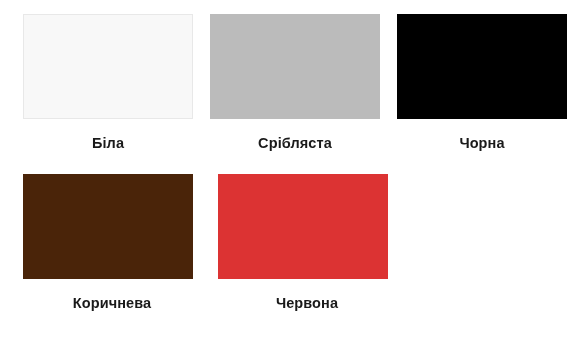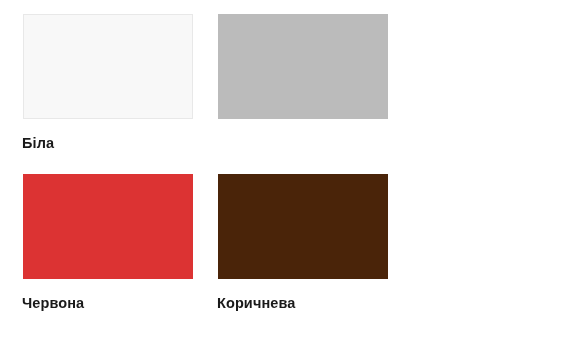--- a/index.html
+++ b/index.html
@@ -12,20 +12,21 @@
     background: #ffffff;
     font-family: "Liberation Sans", sans-serif;
     overflow: hidden;
   }
   .picker {
     position: relative;
     width: 570px;
     height: 340px;
     box-sizing: border-box;
     padding: 13px 0 0 0;
+    text-align: center;
   }
   .row {
     display: flex;
     height: 160px;
   }
   .swatch-cell {
     width: 180px;
     margin-right: 15px;
   }
   .swatch-cell:first-child {
@@ -75,31 +76,38 @@
     <div class="swatch-cell">
       <div class="swatch-frame">
         <span class="swatch outlined" style="background-color: rgb(248, 248, 248);"></span>
       </div>
       <div class="label">Біла</div>
     </div>
     <div class="swatch-cell">
       <div class="swatch-frame">
         <span class="swatch" style="background-color: rgb(187, 187, 187);"></span>
       </div>
+      <div class="label">Срібляста</div>
+    </div>
+    <div class="swatch-cell">
+      <div class="swatch-frame">
+        <span class="swatch" style="background-color: rgb(0, 0, 0);"></span>
+      </div>
+      <div class="label">Чорна</div>
     </div>
   </div>
 
   <div class="row">
     <div class="swatch-cell">
       <div class="swatch-frame">
+        <span class="swatch" style="background-color: rgb(74, 36, 9);"></span>
+      </div>
+      <div class="label">Коричнева</div>
+    </div>
+    <div class="swatch-cell">
+      <div class="swatch-frame">
         <span class="swatch" style="background-color: rgb(220, 51, 51);"></span>
       </div>
       <div class="label">Червона</div>
-    </div>
-    <div class="swatch-cell">
-      <div class="swatch-frame">
-        <span class="swatch" style="background-color: rgb(74, 36, 9);"></span>
-      </div>
-      <div class="label">Коричнева</div>
     </div>
   </div>
 
 </div>
 
 </body></html>

